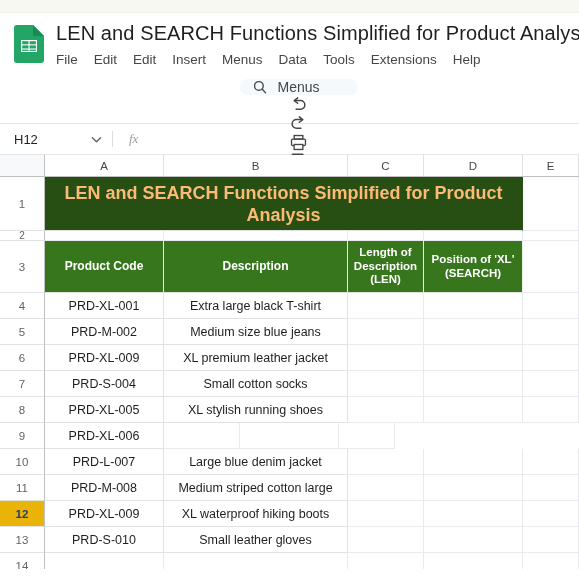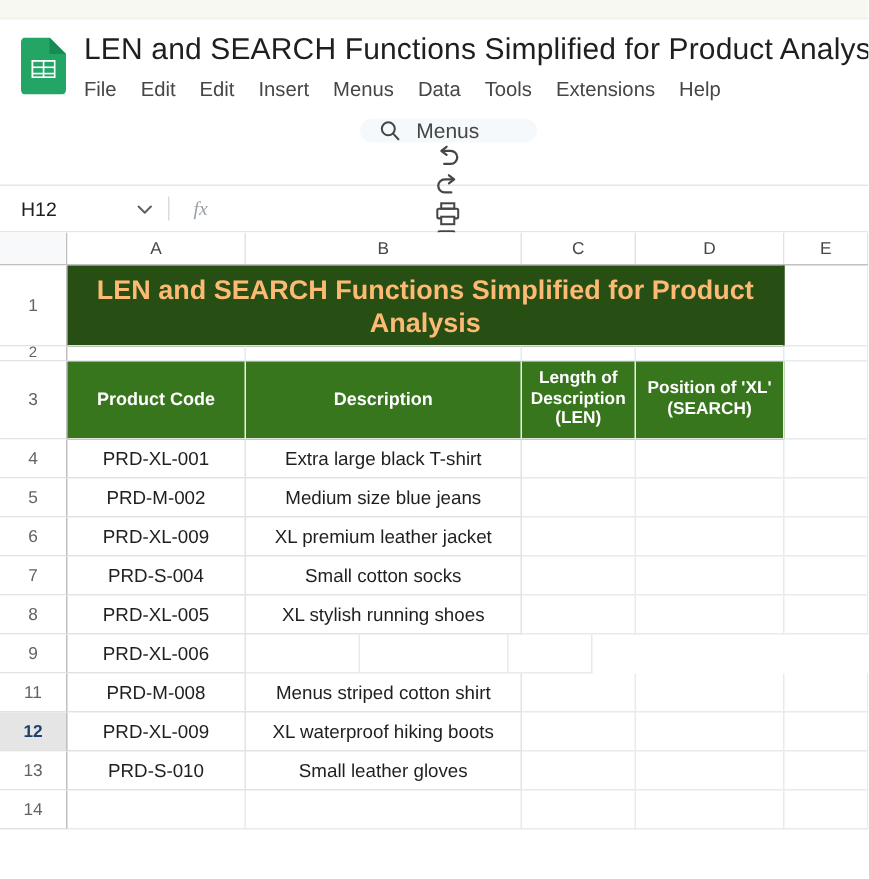--- a/index.html
+++ b/index.html
@@ -72,21 +72,21 @@
   }
 
   .rows { position:relative; }
   .row { display:flex; box-sizing:border-box; }
   .rowhead {
     width:45px; flex:0 0 45px; box-sizing:border-box;
     border-right:1px solid #c0c0c0; border-bottom:1px solid #e1e3e1;
     font-size:11.5px; color:#5f6368; display:flex; align-items:center; justify-content:center;
     background:#fff;
   }
-  .rowhead.sel { background:#e5e5e5; color:#1f3f6b; font-weight:700; }
+  .rowhead.sel { background:#eab308; color:#1f3f6b; font-weight:700; }
   .cell {
     box-sizing:border-box; border-right:1px solid #e1e3e1; border-bottom:1px solid #e1e3e1;
     display:flex; align-items:center; justify-content:center;
     font-size:12.5px; color:#1f1f1f; overflow:hidden; white-space:nowrap;
   }
   .cell.blank { border-right:1px solid #e8eaed; border-bottom:1px solid #e8eaed; }
 
   
   .banner {
     background:#274e13; color:#fdba74; font-weight:700; font-size:18px;
@@ -294,23 +294,31 @@
             <div class="cell blank" style="width: 56px;"></div>
           </div>
           <div class="row" style="height: 26px;">
             <div class="rowhead">9</div>
             <div class="cell" style="width: 119px;">PRD-XL-006</div>
             <div class="cell blank" style="width: 76px;"></div>
             <div class="cell blank" style="width: 99px;"></div>
             <div class="cell blank" style="width: 56px;"></div>
           </div>
           <div class="row" style="height: 26px;">
+            <div class="rowhead">10</div>
+            <div class="cell" style="width: 119px;">PRD-L-007</div>
+            <div class="cell" style="width: 184px;">Large blue denim jacket</div>
+            <div class="cell blank" style="width: 76px;"></div>
+            <div class="cell blank" style="width: 99px;"></div>
+            <div class="cell blank" style="width: 56px;"></div>
+          </div>
+          <div class="row" style="height: 26px;">
             <div class="rowhead">11</div>
             <div class="cell" style="width: 119px;">PRD-M-008</div>
-            <div class="cell" style="width: 184px;">Menus striped cotton shirt</div>
+            <div class="cell" style="width: 184px;">Medium striped cotton large</div>
             <div class="cell blank" style="width: 76px;"></div>
             <div class="cell blank" style="width: 99px;"></div>
             <div class="cell blank" style="width: 56px;"></div>
           </div>
           <div class="row" style="height: 26px;">
             <div class="rowhead sel">12</div>
             <div class="cell" style="width: 119px;">PRD-XL-009</div>
             <div class="cell" style="width: 184px;">XL waterproof hiking boots</div>
             <div class="cell blank" style="width: 76px;"></div>
             <div class="cell blank" style="width: 99px;"></div>

